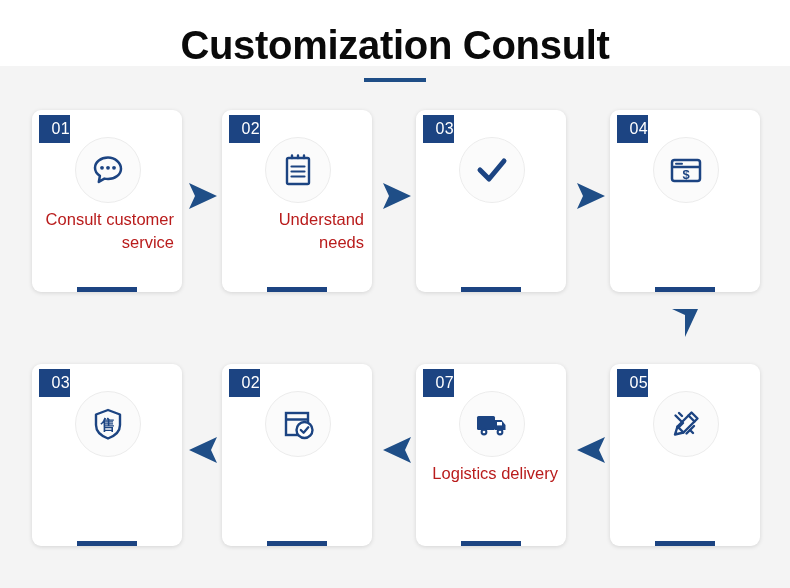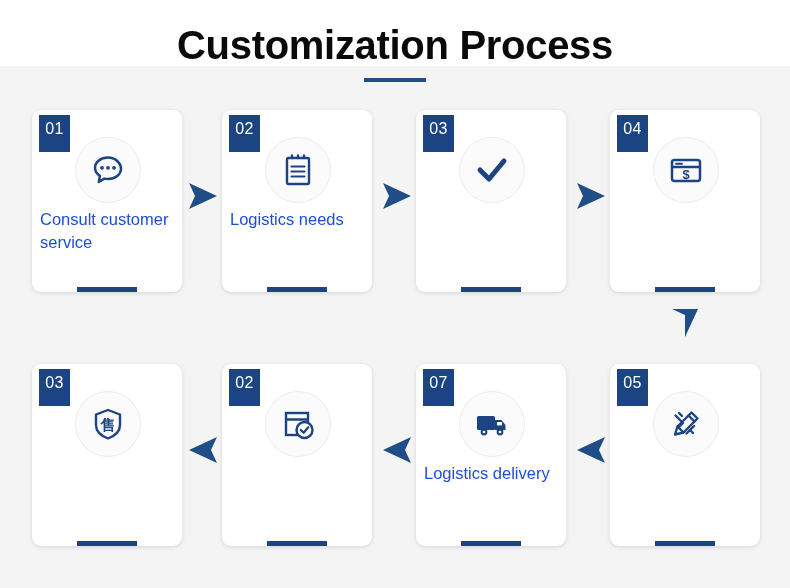--- a/index.html
+++ b/index.html
@@ -64,26 +64,26 @@
     position: absolute;
     inset: 0;
     border-radius: 9px;
     overflow: hidden;
   }
   .badge {
     position: absolute;
     top: 5px;
     left: 7px;
     width: 31px;
-    height: 37px;
+    height: 28px;
     background: #1c4482;
     color: #ffffff;
     font-size: 16px;
     line-height: 27px;
-    text-align: center;
+    text-align: right;
     z-index: 3;
     letter-spacing: 0.3px;
   }
   .icon-circle {
     position: absolute;
     top: 27px;
     left: 50%;
     margin-left: -32px;
     width: 64px;
     height: 64px;
@@ -93,24 +93,24 @@
     display: flex;
     align-items: center;
     justify-content: center;
   }
   .icon-circle svg { display: block; }
   .card-label {
     position: absolute;
     top: 98px;
     left: 8px;
     right: 8px;
-    text-align: left;
+    text-align: right;
     font-size: 16.5px;
     line-height: 23px;
-    color: #1d4ed8;
+    color: #b91c1c;
   }
   .card-underline {
     position: absolute;
     bottom: 0;
     left: 50%;
     margin-left: -30px;
     width: 60px;
     height: 5px;
     background: #1c4482;
   }
@@ -124,21 +124,21 @@
   .arrow svg { display: block; }
   .arrow.down { width: 30px; height: 34px; }
 </style>
 </head>
 <body>
 
 <div class="page">
 
   <div class="header-band"></div>
 
-  <div class="page-title">Customization Process</div>
+  <div class="page-title">Customization Consult</div>
   <div class="title-accent"></div>
 
   <div class="card" style="left:32px; top:110px;">
     <div class="card-inner">
       <div class="icon-circle">
         <svg width="42" height="42" viewBox="0 0 42 42">
           <path d="M21 8.5c-7.2 0-13 4.6-13 10.3 0 3.3 1.9 6.2 4.9 8.1l-1.1 6 5.6-3.3c1.1.25 2.3.4 3.6.4 7.2 0 13-4.6 13-10.3S28.2 8.5 21 8.5z" fill="none" stroke="#1c4482" stroke-width="2.5" stroke-linejoin="round"></path>
           <circle cx="15" cy="18.8" r="1.9" fill="#1c4482"></circle>
           <circle cx="21" cy="18.8" r="1.9" fill="#1c4482"></circle>
           <circle cx="27" cy="18.8" r="1.9" fill="#1c4482"></circle>
@@ -158,21 +158,21 @@
 
   <div class="card" style="left:222px; top:110px;">
     <div class="card-inner">
       <div class="icon-circle">
         <svg width="42" height="42" viewBox="0 0 42 42">
           <rect x="10" y="9" width="22" height="26" rx="1.5" fill="none" stroke="#1c4482" stroke-width="2.4"></rect>
           <path d="M15 9 L15 6.5 M21 6.5 L21 9 M27 6.5 L27 9" stroke="#1c4482" stroke-width="2.4" stroke-linecap="round"></path>
           <path d="M14.5 17.5 H27.5 M14.5 22.5 H27.5 M14.5 27.5 H27.5" stroke="#1c4482" stroke-width="2.2" stroke-linecap="round"></path>
         </svg>
       </div>
-      <div class="card-label">Logistics needs</div>
+      <div class="card-label">Understand needs</div>
       <div class="card-underline"></div>
     </div>
     <div class="badge">02</div>
   </div>
 
   <div class="arrow" style="left:380px; top:181px;">
     <svg width="34" height="30" viewBox="0 0 34 30">
       <path d="M3 2 L31 15 L3 28 L9 15 Z" fill="#1f4e87"></path>
     </svg>
   </div>

